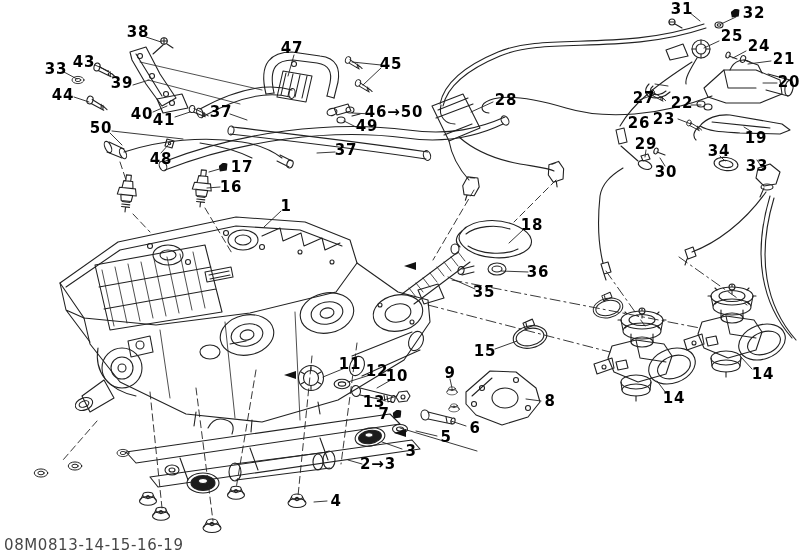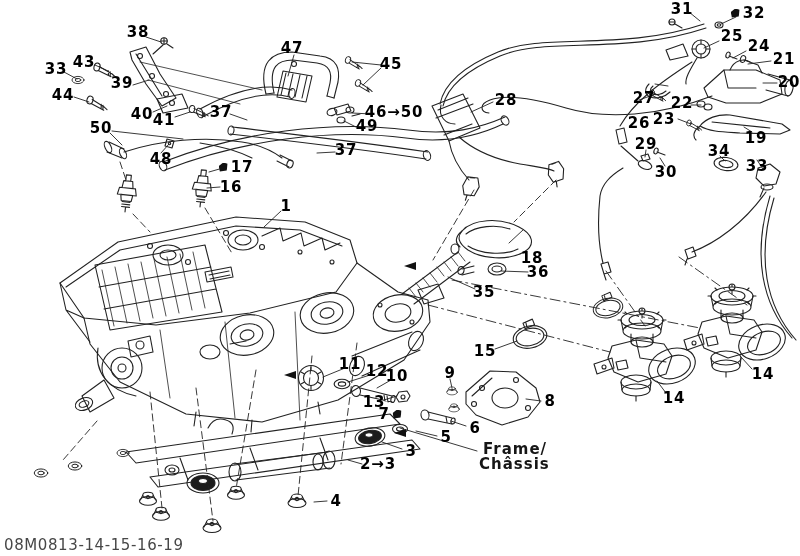--- a/index.html
+++ b/index.html
@@ -423,21 +423,21 @@
       </div>
       <div class="callout" style="left: 756px; top: 138px;">
         <span>19</span>
       </div>
       <div class="callout" style="left: 719px; top: 151px;">
         <span>34</span>
       </div>
       <div class="callout" style="left: 757px; top: 166px;">
         <span>33</span>
       </div>
-      <div class="callout" style="left: 532px; top: 225px; margin-top: 33px;">
+      <div class="callout" style="left: 532px; top: 225px;">
         <span>18</span>
       </div>
       <div class="callout" style="left: 538px; top: 272px;">
         <span>36</span>
       </div>
       <div class="callout" style="left: 484px; top: 292px;">
         <span>35</span>
       </div>
       <div class="callout" style="left: 485px; top: 351px;">
         <span>15</span>
@@ -480,20 +480,16 @@
         <span>4</span>
       </div>
       <div class="callout" style="left: 763px; top: 374px;">
         <span>14</span>
       </div>
       <div class="callout" style="left: 674px; top: 398px;">
         <span>14</span>
       </div>
     </div>
 
-<div class="frame-label" style="left:483px;top:442px;">
-  <span>Frame/</span>
-  <span class="fl2">Châssis</span>
+
+<div class="part-code">08M0813-14-15-16-19</div>
+
 </div>
 
-<div class="part-code">08M0813-14-15-16-19</div>
-
-</div>
-
 </body></html>

